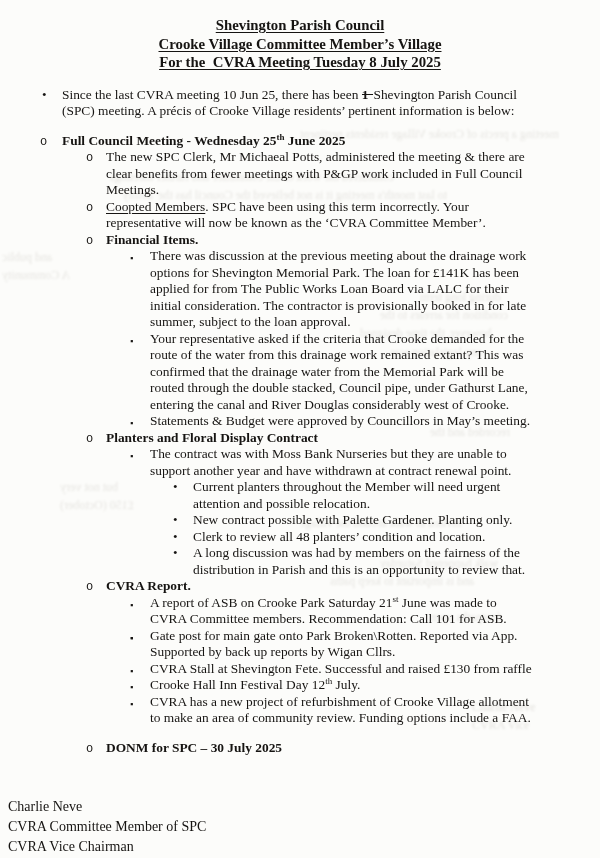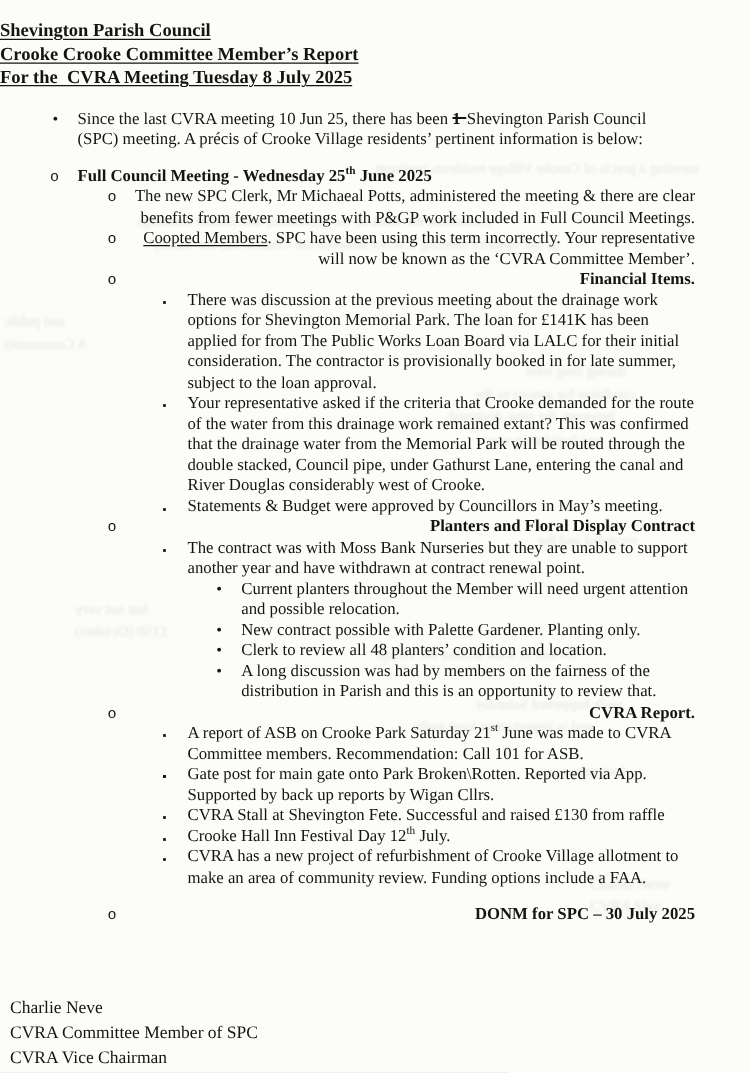--- a/index.html
+++ b/index.html
@@ -10,36 +10,36 @@
     color:#161412;
   }
   
   .bleed-layer{position:absolute;inset:0;z-index:0;pointer-events:none;}
   .bleed{
     position:absolute;white-space:nowrap;font-size:12px;line-height:14px;
     color:#7a7265;opacity:.17;filter:blur(1.1px);transform:scaleX(-1);
   }
   .bleed.noflip{transform:none;opacity:.20;}
   
-  .header{position:relative;z-index:1;padding-top:16px;text-align:left;
+  .header{position:relative;z-index:1;padding-top:16px;text-align:center;
     font-weight:700;font-size:14.8px;line-height:18.5px;}
   .title-line{display:inline-block;white-space:pre;
     text-decoration:underline;text-decoration-thickness:1.3px;text-underline-offset:2px;}
   
   .content{position:relative;z-index:1;margin-top:15px;font-size:13.4px;line-height:16.5px;}
   .row{position:relative;}
   .row.gap{margin-top:13px;}
   .mk{position:absolute;top:0;}
   .mk.circle{font-family:"Liberation Mono","DejaVu Sans Mono",monospace;font-size:12px;top:1px;}
   .mk.square{font-size:9px;top:2px;}
   .mk.bullet{font-size:13px;}
-  .txt{display:block;margin-right:44px;}
+  .txt{display:block;margin-right:64px;}
   .intro .mk{left:42px;}  .intro .txt{margin-left:62px;margin-right:48px;}
   .l1 .mk{left:40px;}     .l1 .txt{margin-left:62px;}
-  .l2 .mk{left:86px;}     .l2 .txt{margin-left:106px;text-align:right;}
+  .l2 .mk{left:86px;}     .l2 .txt{margin-left:106px;}
   .l3 .mk{left:130px;}    .l3 .txt{margin-left:150px;}
   .l4 .mk{left:173px;}    .l4 .txt{margin-left:193px;}
   .bold .txt{font-weight:700;}
   .und{text-decoration:underline;text-underline-offset:2px;}
   sup{font-size:9px;vertical-align:super;line-height:0;}
   .struck{
     font-weight:700;padding-right:5px;
     background:linear-gradient(to bottom,transparent 46%,#161412 46%,#161412 55%,transparent 55%);
   }
   
@@ -66,21 +66,21 @@
       <span class="bleed" style="left: 300px; top: 516px;">invited to walk around the village</span>
       <span class="bleed" style="left: 380px; top: 556px;">walk happened Saturday</span>
       <span class="bleed" style="left: 330px; top: 574px;">and is important to keep paths</span>
       <span class="bleed" style="left: 430px; top: 610px;">footpaths open</span>
       <span class="bleed noflip" style="left: 472px; top: 700px;">Charlie Neve</span>
       <span class="bleed noflip" style="left: 472px; top: 718px;">CVRA Vice</span>
     </div>
 
   <div class="header">
     <div><span class="title-line">Shevington Parish Council</span></div>
-    <div><span class="title-line">Crooke Crooke Committee Member’s Report</span></div>
+    <div><span class="title-line">Crooke Village Committee Member’s Village</span></div>
     <div><span class="title-line">For the  CVRA Meeting Tuesday 8 July 2025</span></div>
   </div>
 
   <div class="content">
 
     <div class="row intro">
       <span class="mk bullet">•</span>
       <span class="txt"><span>Since the last CVRA meeting 10 Jun 25, there has been </span><span class="struck">1</span><span>Shevington Parish Council (SPC) meeting. A précis of Crooke Village residents’ pertinent information is below:</span></span>
     </div>
 

